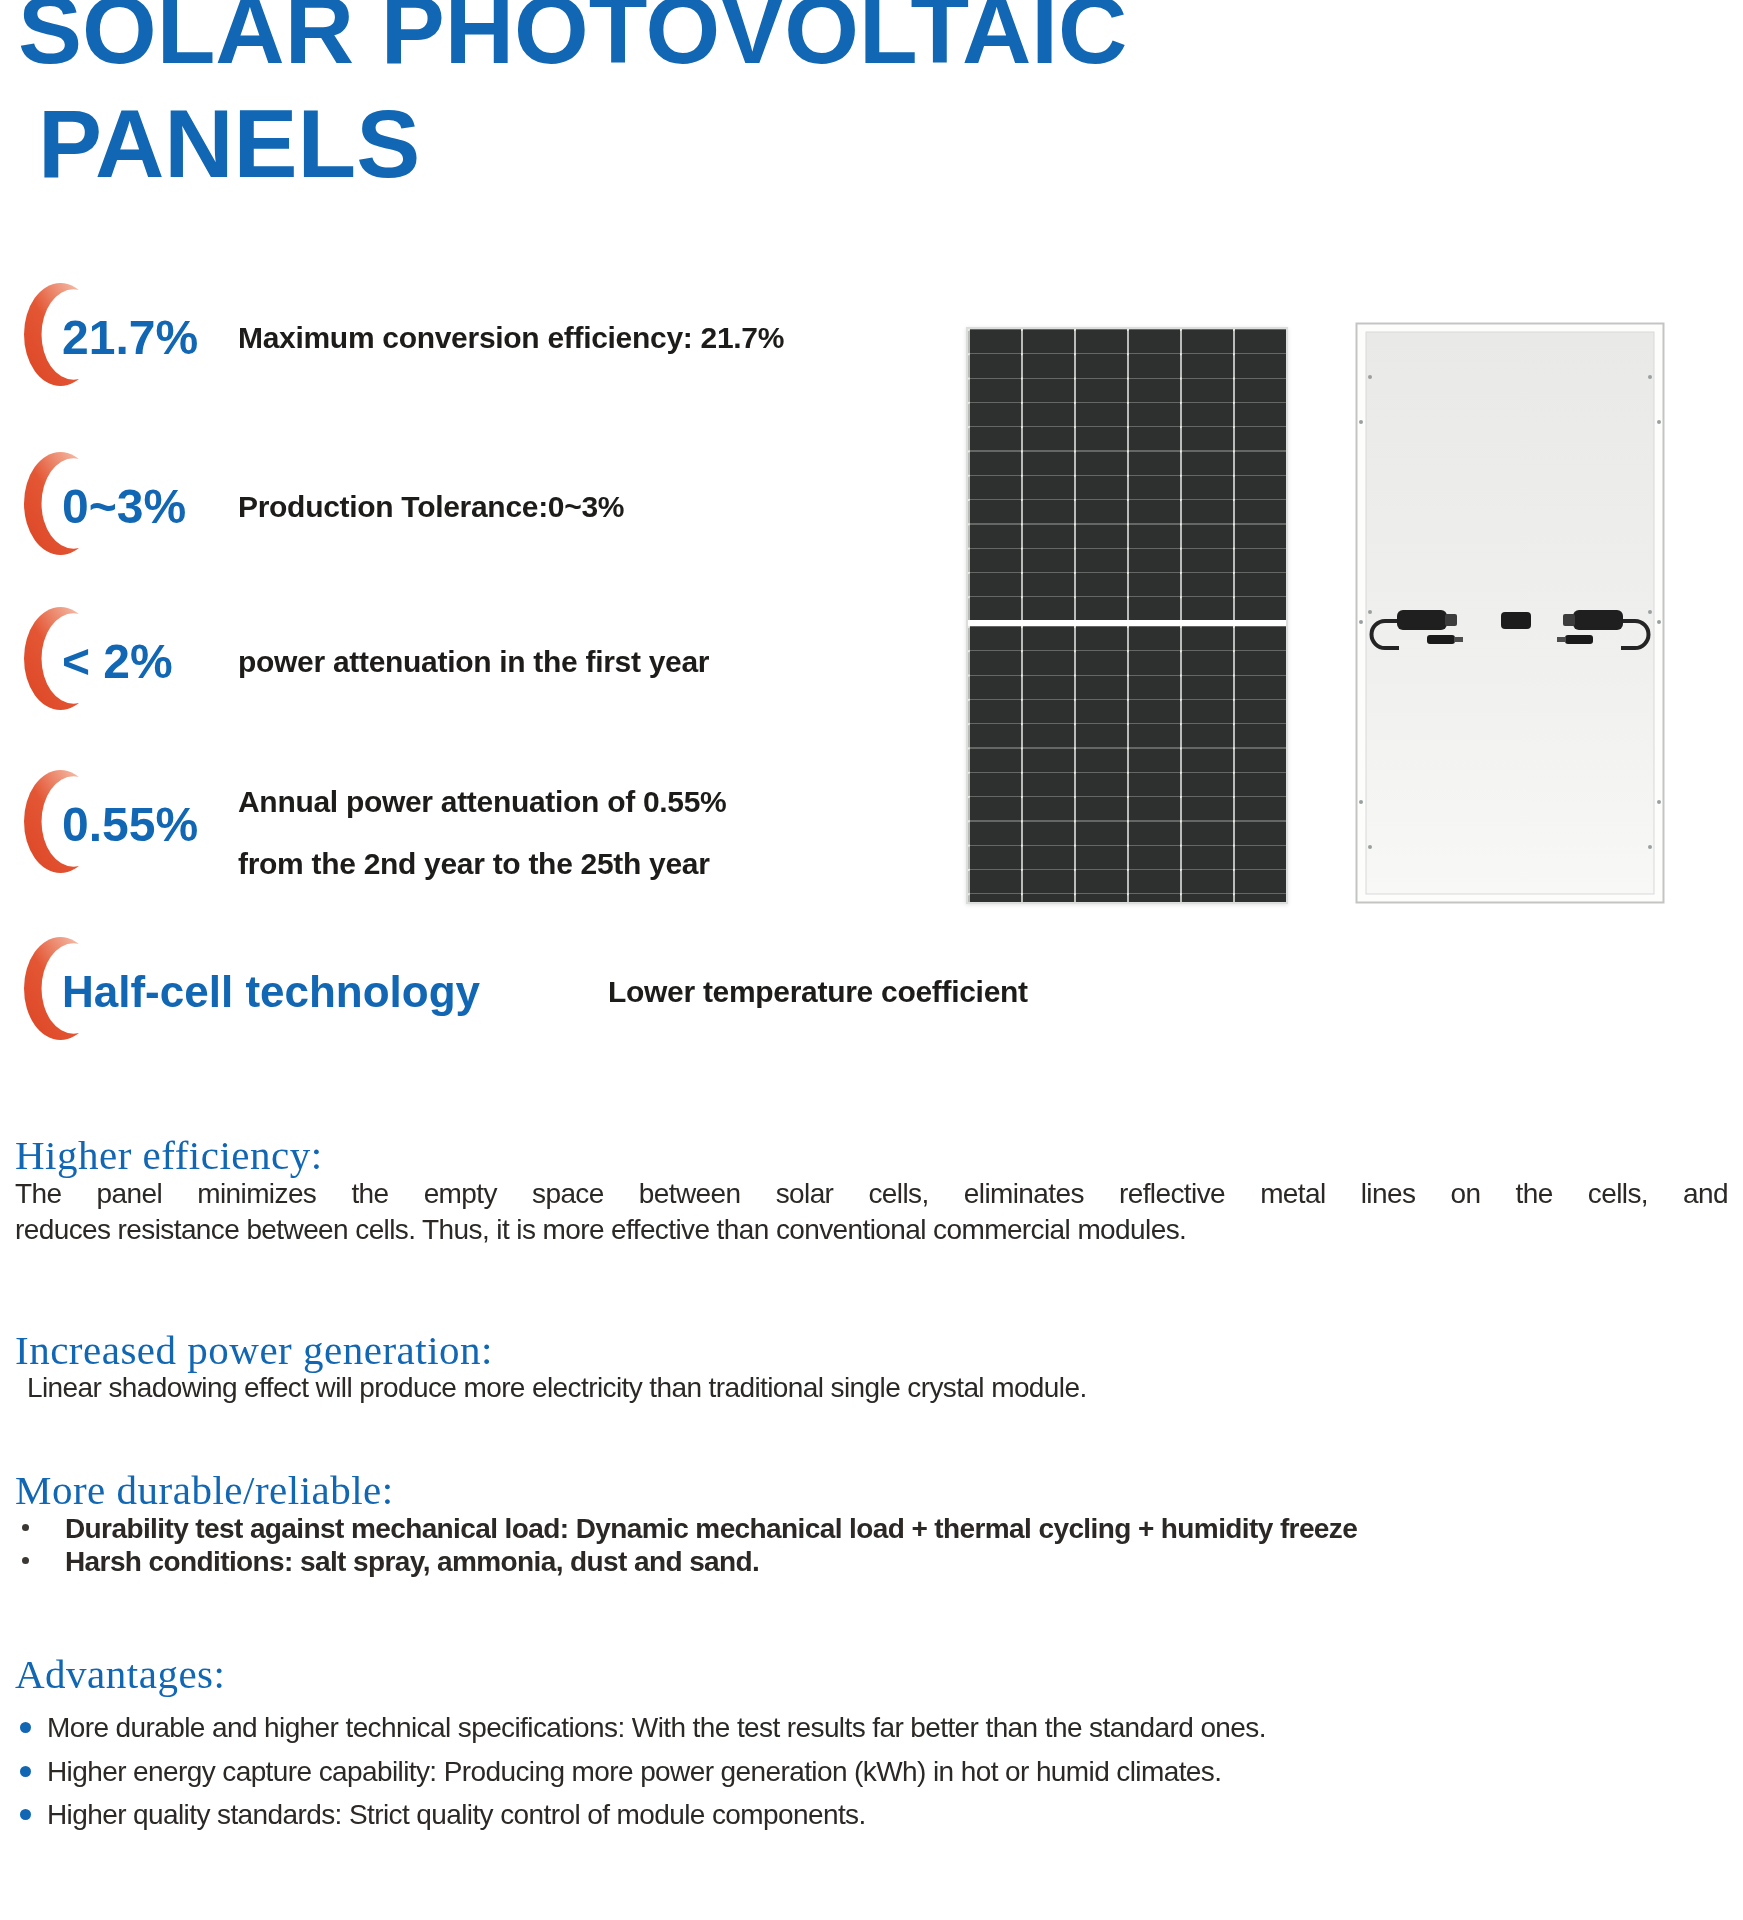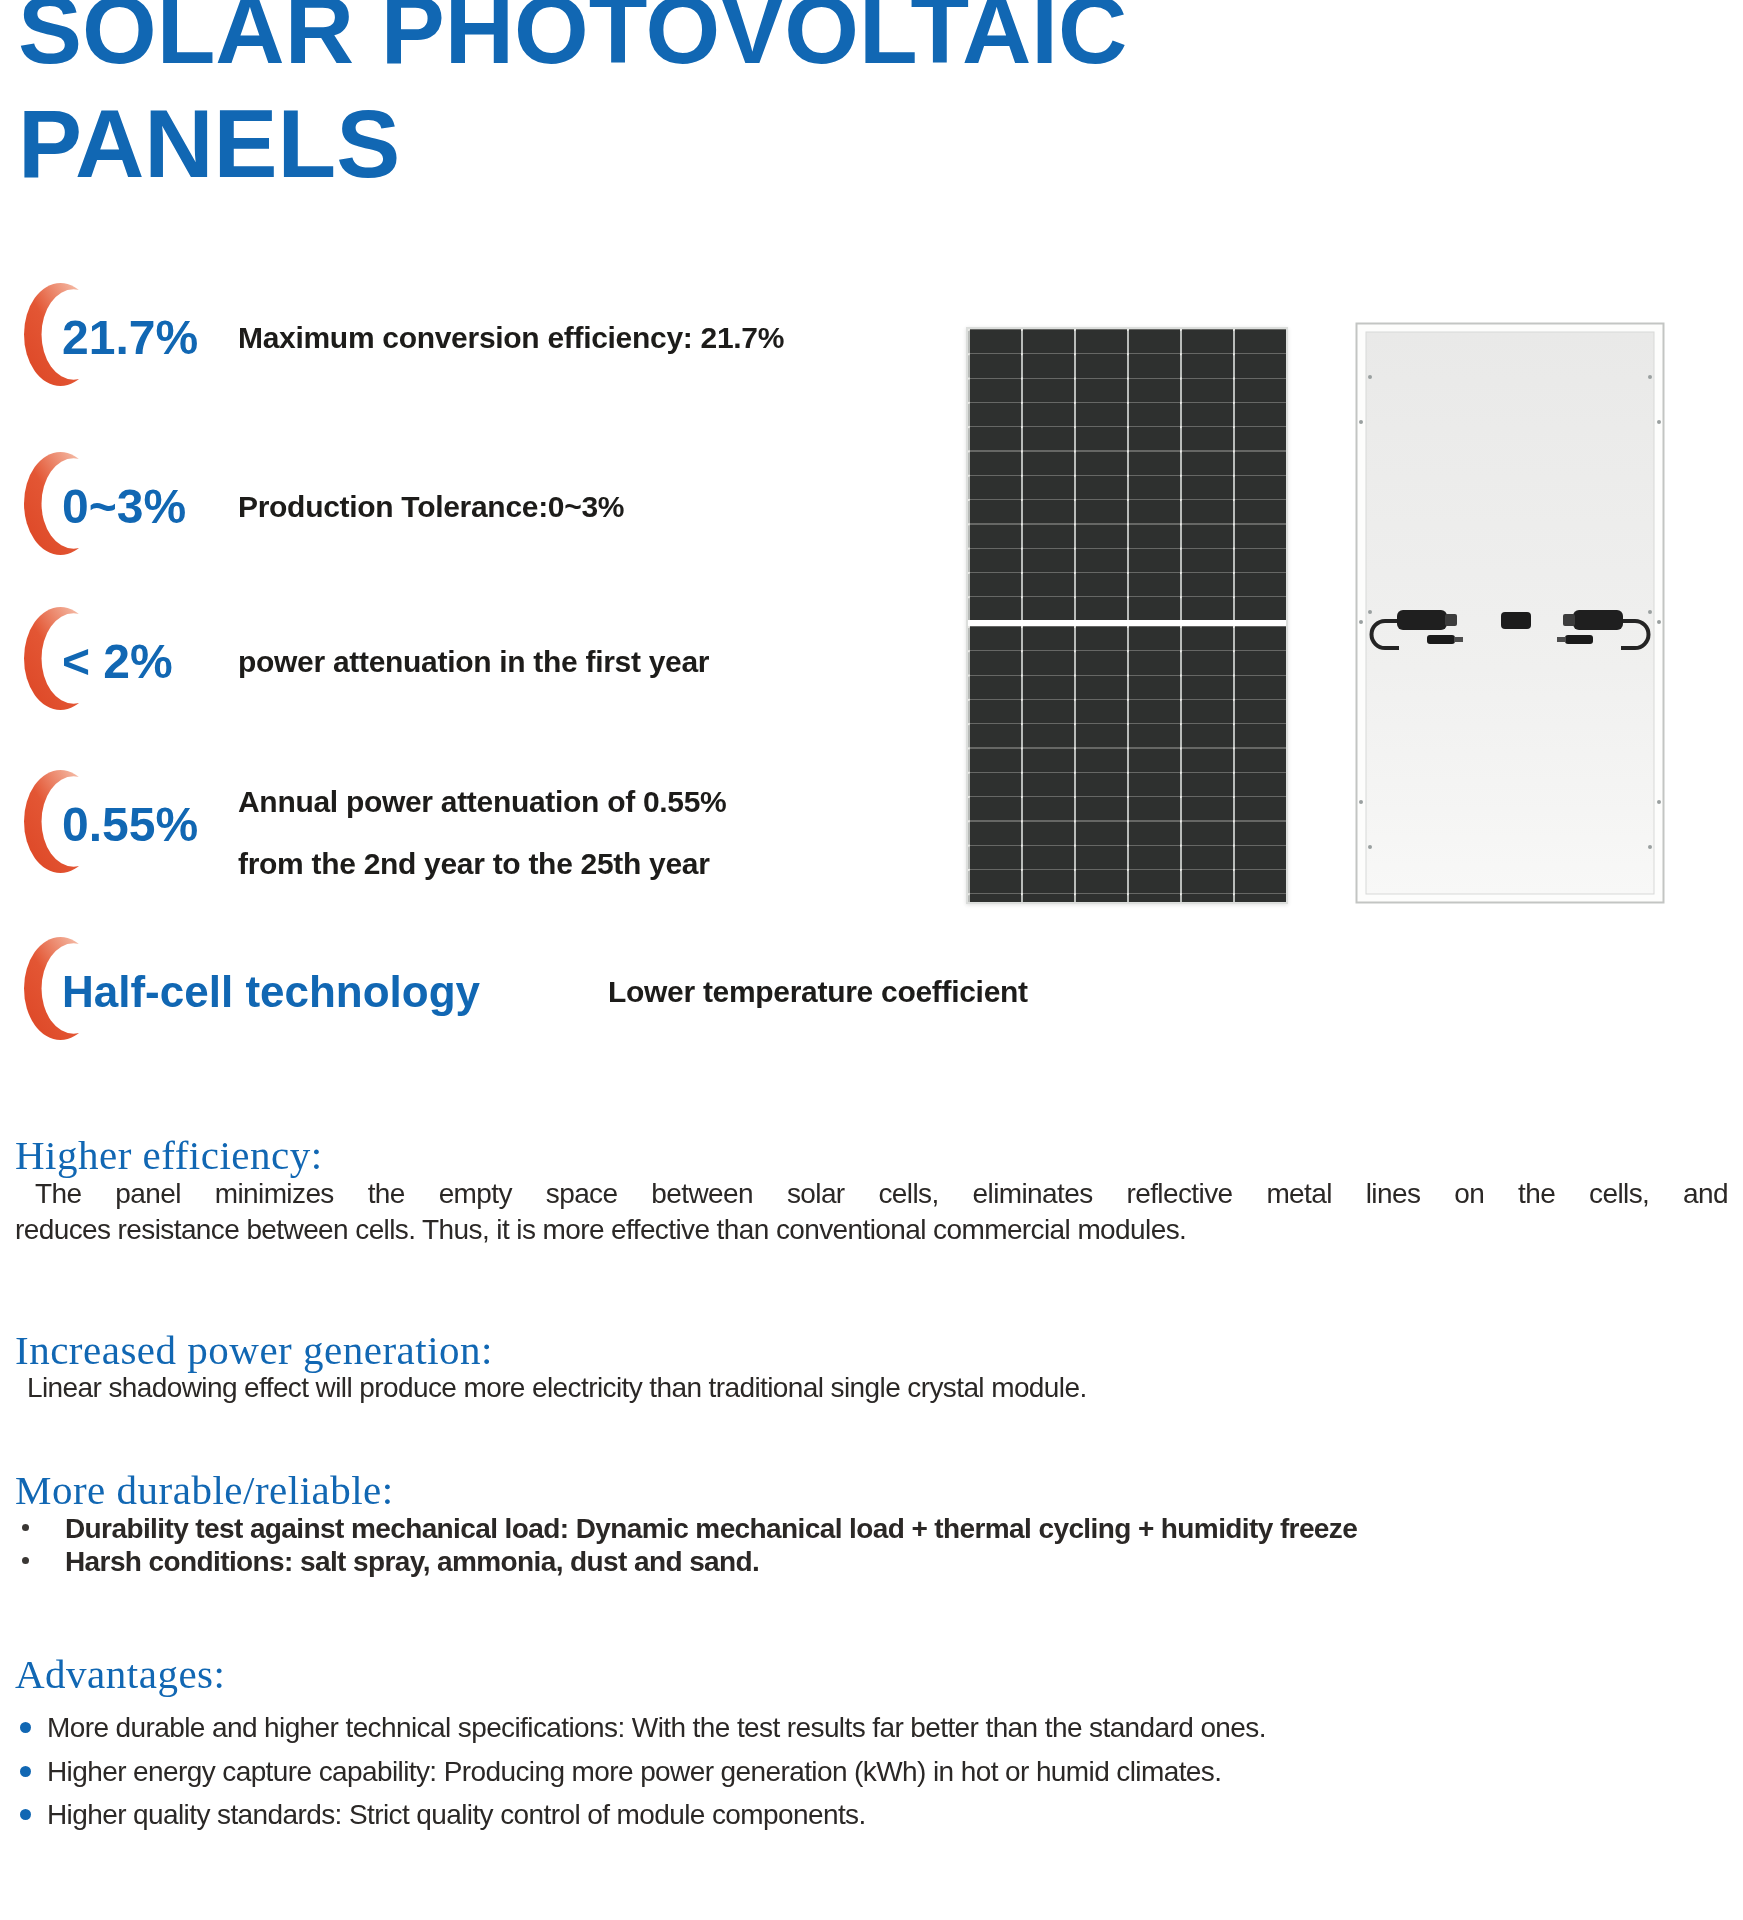--- a/index.html
+++ b/index.html
@@ -11,21 +11,21 @@
     color:#231f20;
   }
 
   
   .title-line{
     position:absolute;left:18px;
     font-size:96px;font-weight:bold;line-height:96px;
     color:#1167b3;letter-spacing:0px;white-space:nowrap;
   }
   #title-l1{top:-18px;}
-  #title-l2{top:96px;}
+  #title-l2{top:96px;margin-left:20px;}
 
   
   .stat-row{position:absolute;left:16px;width:1466px;height:103px;padding-left:32px;}
   #row-1{top:283px;} #row-2{top:452px;} #row-3{top:607px;} #row-4{top:770px;} #row-5{top:937px;}
   .crescent{position:absolute;left:8px;top:0;width:73px;height:103px;}
   .stat-value{
     position:absolute;left:46px;top:6px;height:97px;
     display:flex;align-items:center;
     font-size:48px;font-weight:bold;color:#1167b3;white-space:nowrap;
   }
@@ -63,21 +63,21 @@
   .sec-h{
     position:absolute;left:15px;
     font-family:"Liberation Serif",serif;font-weight:normal;
     font-size:41px;color:#1167b3;letter-spacing:0.5px;white-space:nowrap;
   }
   #sec-he-h{top:1131px;} #sec-ip-h{top:1326px;} #sec-md-h{top:1466px;} #sec-ad-h{top:1650px;}
   .body-text{
     font-size:28px;letter-spacing:-0.6px;line-height:36px;color:#2b2826;
   }
   #he-para{position:absolute;left:15px;top:1176px;width:1713px;}
-  #he-line1{text-align:justify;text-align-last:justify;margin-left:20px;}
+  #he-line1{text-align:justify;text-align-last:justify;}
   #ip-para{position:absolute;left:27px;top:1370px;width:1713px;}
 
   #md-list{position:absolute;left:15px;top:1512px;width:1700px;font-weight:bold;}
   .md-item{position:relative;padding-left:50px;line-height:33px;font-size:28px;letter-spacing:-0.6px;color:#2b2826;}
   .md-item .dot{
     position:absolute;left:7px;top:12px;width:7px;height:7px;border-radius:50%;
     background:#3a3734;
   }
 
   #ad-list{position:absolute;left:20px;top:1706px;width:1700px;}

